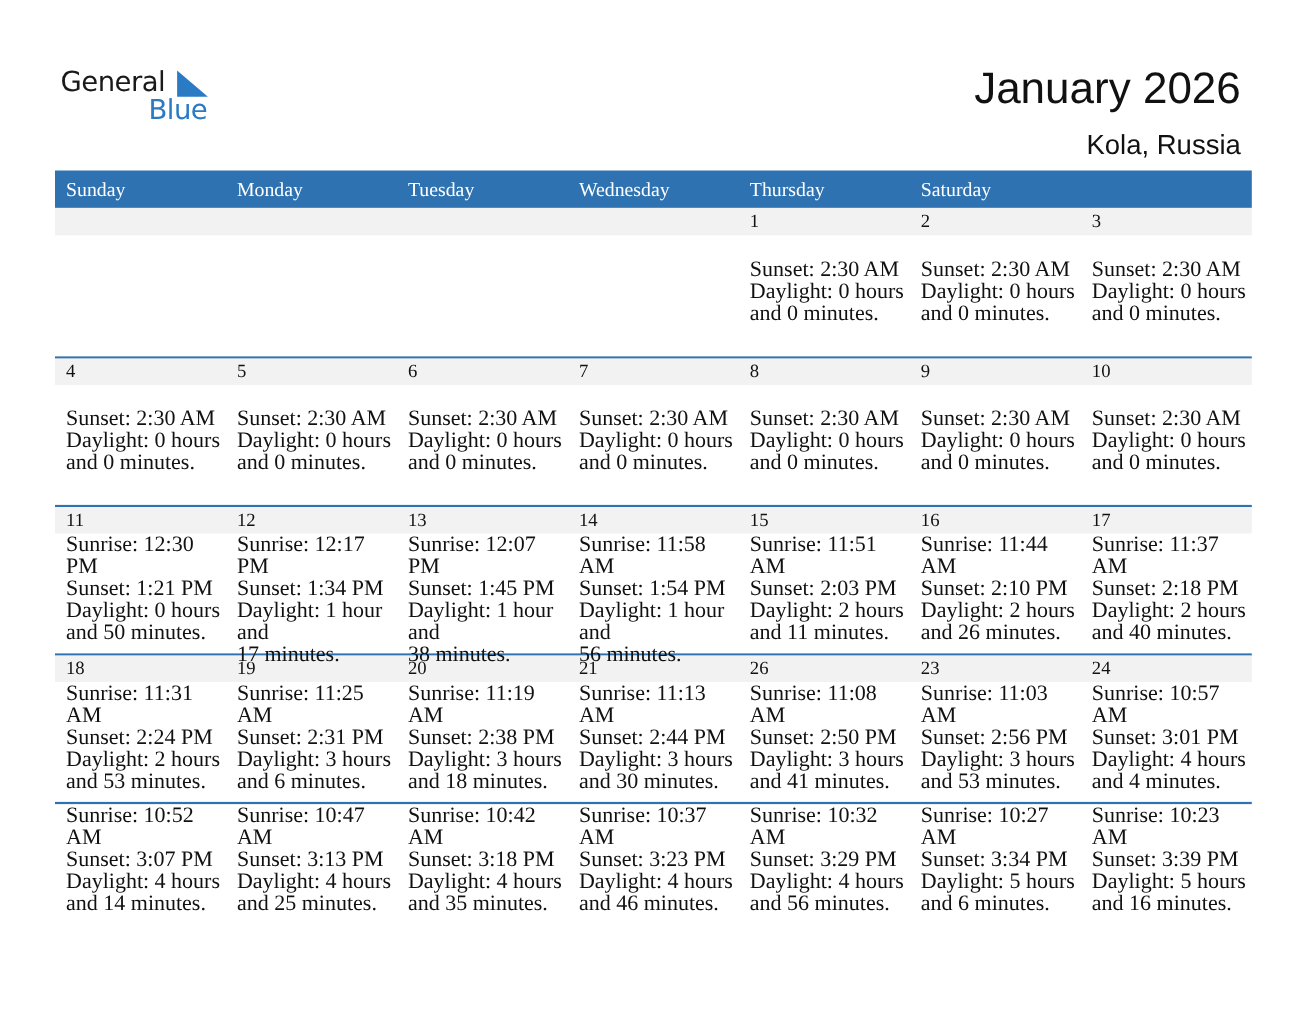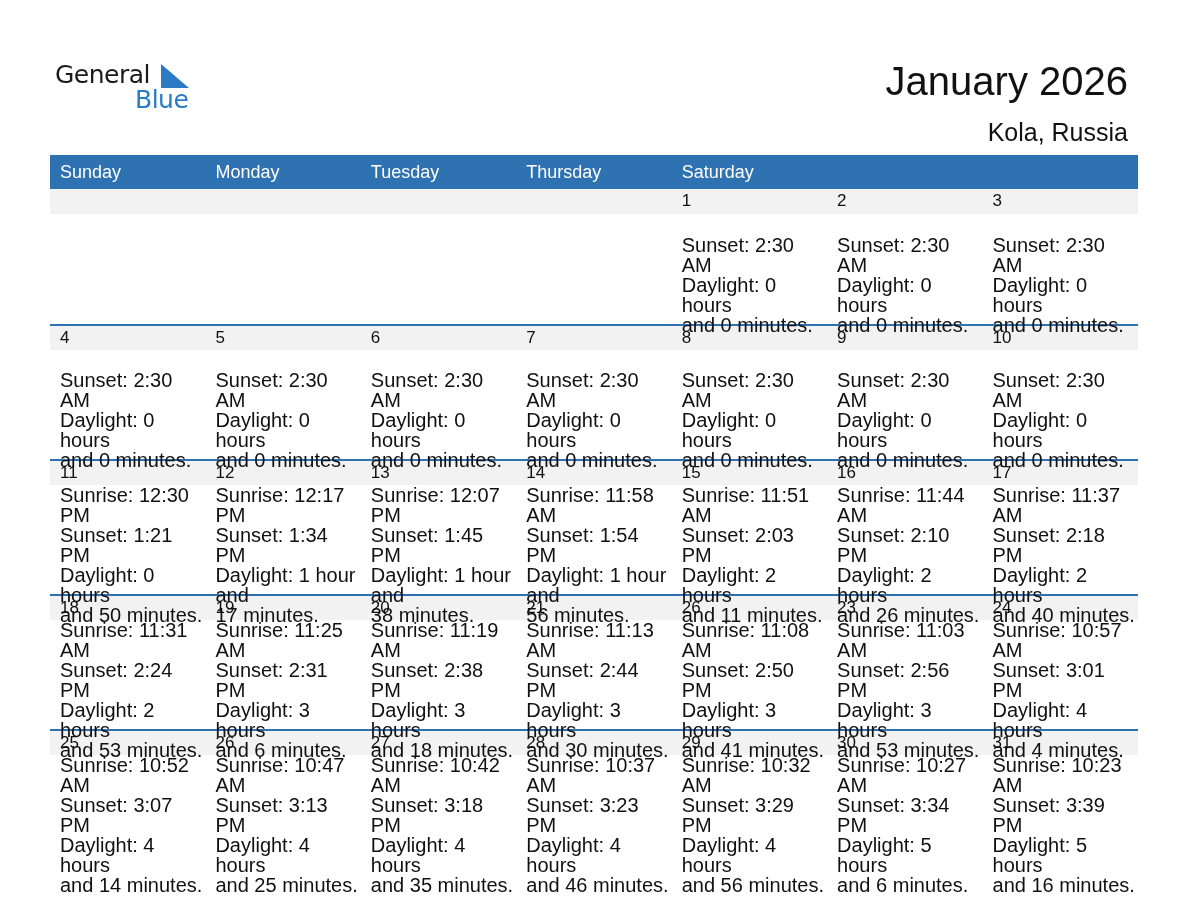--- a/index.html
+++ b/index.html
@@ -7,21 +7,21 @@
   body { font-family: "Liberation Sans", "DejaVu Sans", sans-serif; color: #1a1a1a; position: relative; }
 
   .logo { position: absolute; left: 55px; top: 60px; width: 140px; height: 60px; }
   .logo .general { position: absolute; left: 0; top: 0; font-family: "DejaVu Sans", sans-serif; font-size: 25px; color: #1a1a1a; letter-spacing: -0.5px; line-height: 30px; }
   .logo .blue { position: absolute; left: 80px; top: 25px; font-family: "DejaVu Sans", sans-serif; font-size: 25px; color: #2a7bc4; line-height: 30px; letter-spacing: -0.5px; }
   .logo .tri { position: absolute; left: 106px; top: 4px; width: 0; height: 0; border-bottom: 24px solid #2a7bc4; border-right: 28px solid transparent; }
 
   .title { position: absolute; right: 60px; top: 58px; font-size: 40px; color: #111; line-height: 46px; }
   .subtitle { position: absolute; right: 60px; top: 117px; font-size: 25px; color: #111; line-height: 30px; text-align: right; }
 
-  .calendar { position: absolute; left: 50px; top: 155px; width: 1088px; }
+  .calendar { position: absolute; left: 50px; top: 155px; width: 1088px; font-family: Liberation Serif, serif; }
   .header-row { display: flex; height: 34px; background: #2e72b1; }
   .header-cell { width: 155.43px; padding-left: 10px; color: #ffffff; font-size: 18px; line-height: 34px; }
 
   .week { border-top: 2px solid #2e72b1; height: 135px; }
   .week.first { border-top: none; height: 135px; }
   .week .nums { display: flex; height: 24px; background: #f2f2f2; }
   .week.first .nums { height: 25px; }
   .num-cell { width: 155.43px; padding-left: 10px; font-size: 17px; line-height: 24px; color: #111; }
   .week .infos { display: flex; }
   .info-cell { width: 155.43px; padding-left: 10px; font-size: 20px; line-height: 20px; color: #111; white-space: pre-line; }
@@ -38,20 +38,21 @@
 </div>
 
 <div class="title">January 2026</div>
 <div class="subtitle">Kola, Russia</div>
 
 <div class="calendar">
   <div class="header-row">
     <div class="header-cell">Sunday</div>
     <div class="header-cell">Monday</div>
     <div class="header-cell">Tuesday</div>
+    <div class="header-cell">Wednesday</div>
     <div class="header-cell">Thursday</div>
     <div class="header-cell">Saturday</div>
   </div>
 
   <div class="week first">
     <div class="nums">
       <div class="num-cell"></div>
       <div class="num-cell"></div>
       <div class="num-cell"></div>
       <div class="num-cell"></div>
@@ -189,29 +190,20 @@
 Daylight: 3 hours
 and 53 minutes.</div>
       <div class="info-cell">Sunrise: 10:57 AM
 Sunset: 3:01 PM
 Daylight: 4 hours
 and 4 minutes.</div>
     </div>
   </div>
 
   <div class="week">
-    <div class="nums">
-      <div class="num-cell">25</div>
-      <div class="num-cell">26</div>
-      <div class="num-cell">27</div>
-      <div class="num-cell">28</div>
-      <div class="num-cell">29</div>
-      <div class="num-cell">30</div>
-      <div class="num-cell">31</div>
-    </div>
     <div class="infos">
       <div class="info-cell">Sunrise: 10:52 AM
 Sunset: 3:07 PM
 Daylight: 4 hours
 and 14 minutes.</div>
       <div class="info-cell">Sunrise: 10:47 AM
 Sunset: 3:13 PM
 Daylight: 4 hours
 and 25 minutes.</div>
       <div class="info-cell">Sunrise: 10:42 AM

